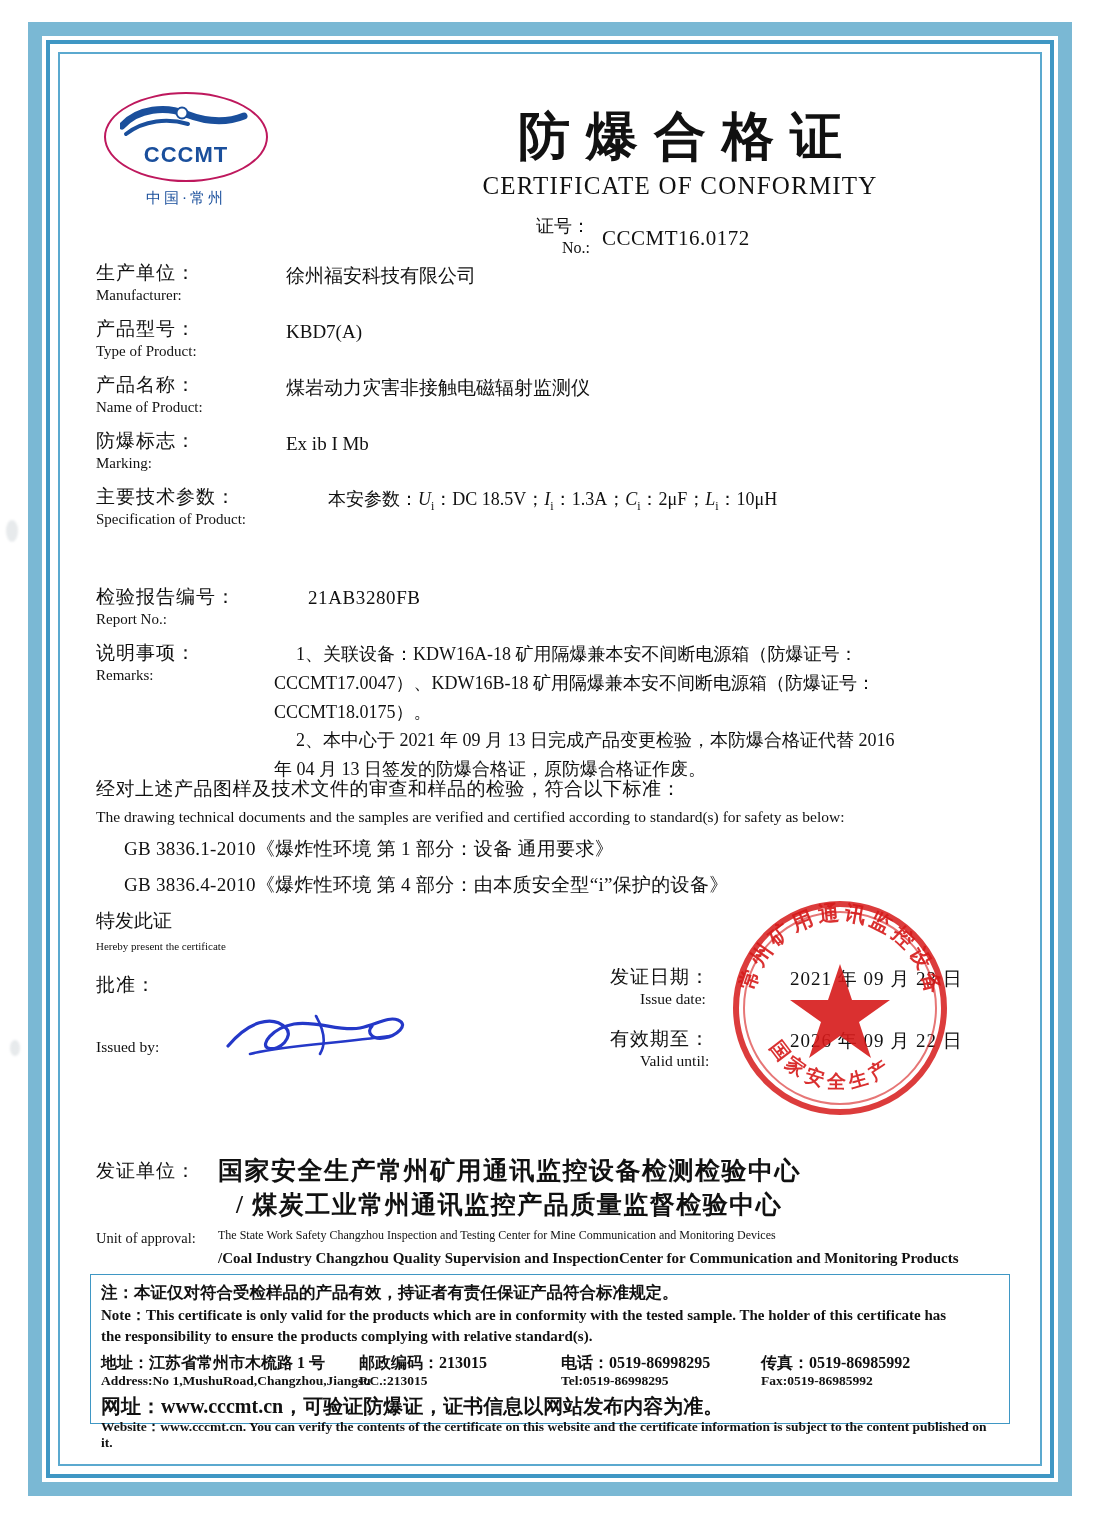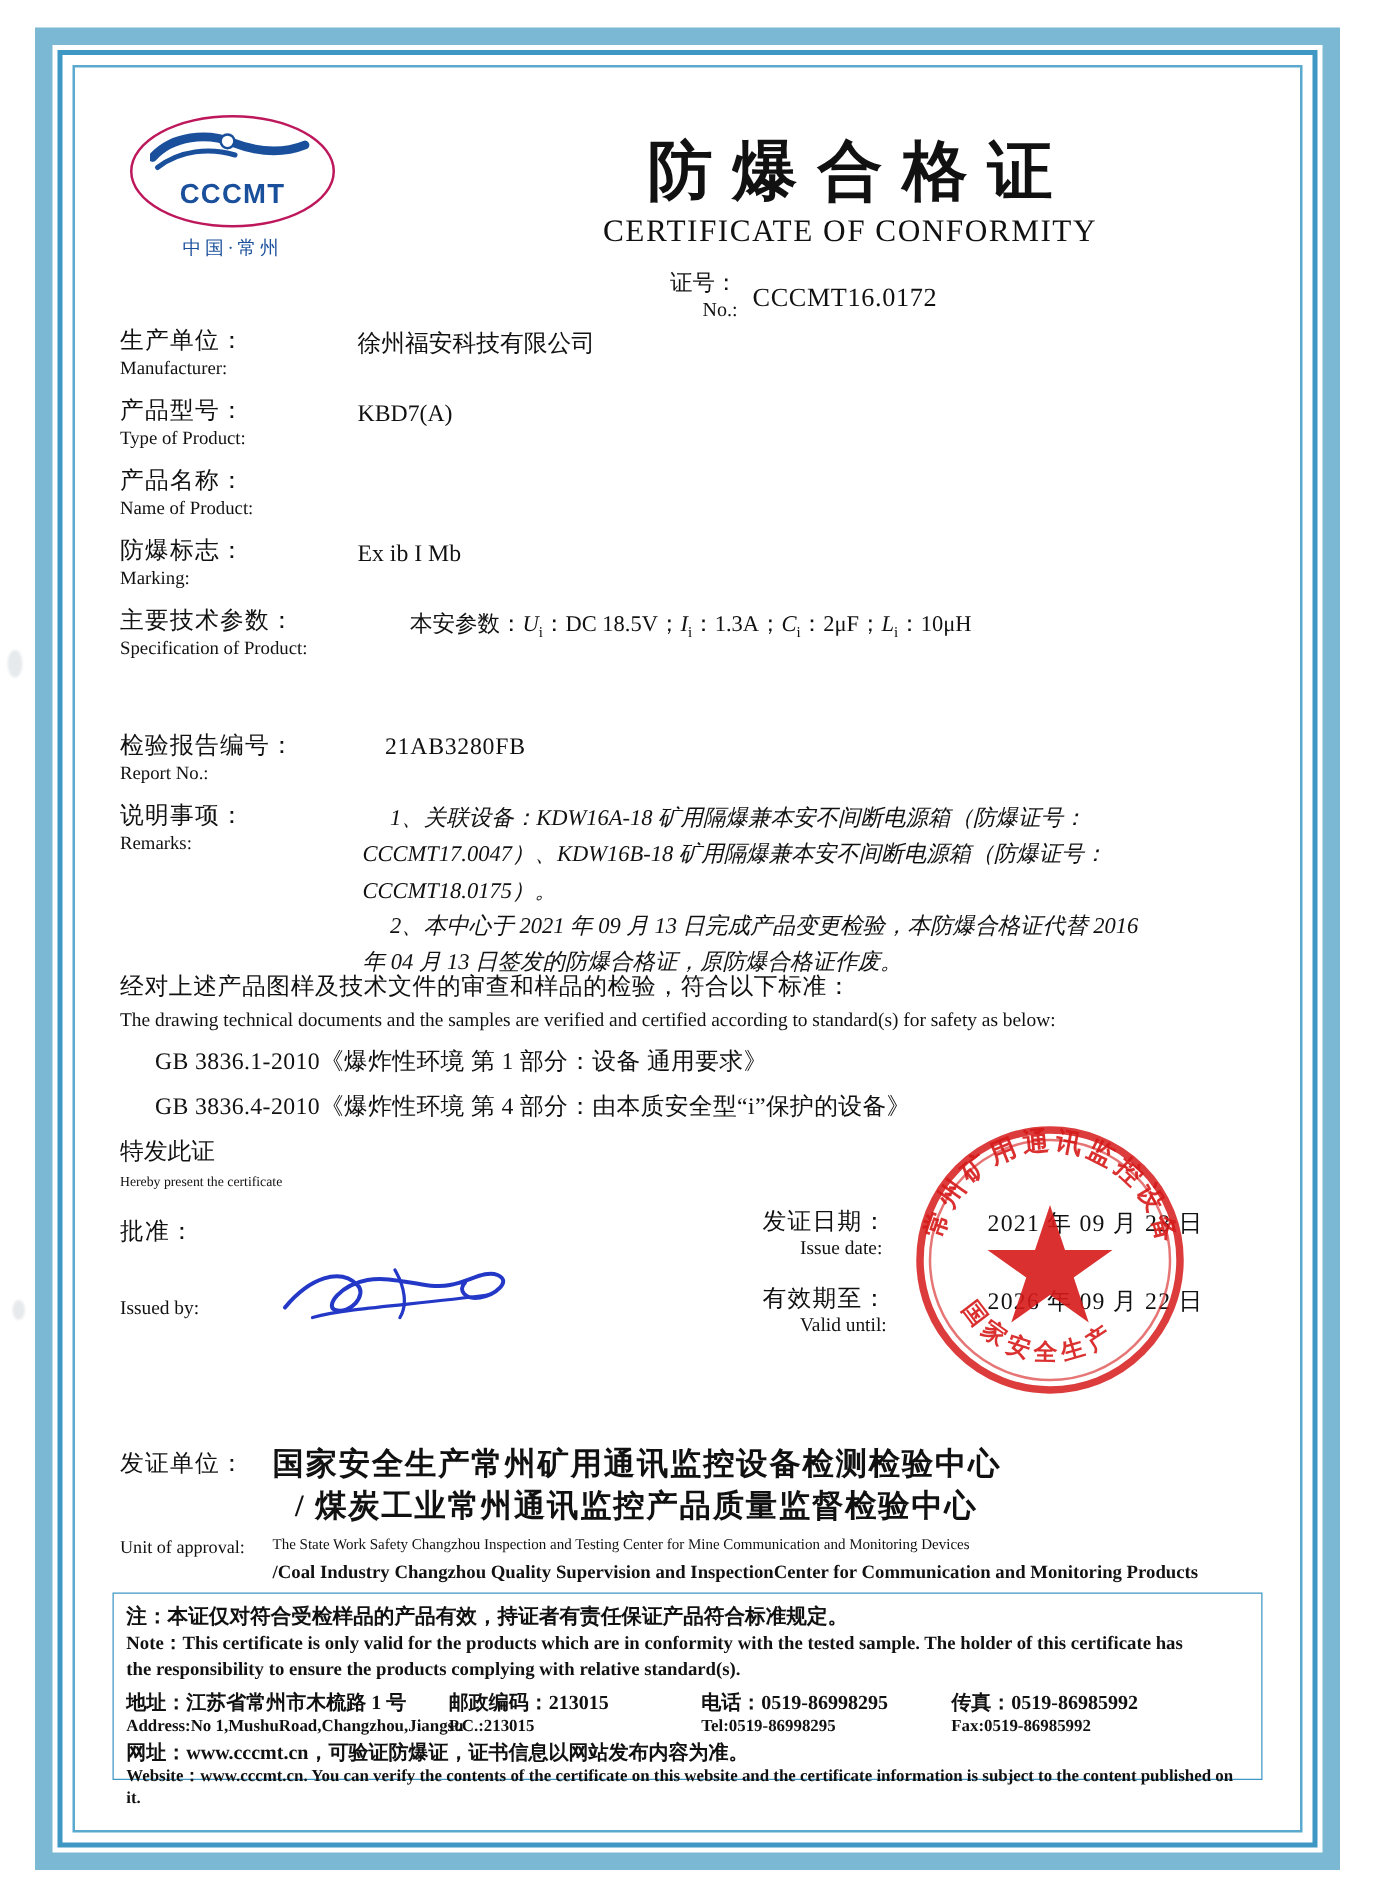--- a/index.html
+++ b/index.html
@@ -175,25 +175,24 @@
 
   .report-val {
     position: absolute;
     left: 212px; top: 3px;
     font-size: 19px;
     letter-spacing: 0.6px;
   }
 
   .remarks-val {
     position: absolute;
-    left: 216px; top: 0px;
+    left: 200px; top: 0px;
     width: 700px;
     font-size: 18px;
     line-height: 1.6;
-    font-style: italic;
   }
 
   
   .standards {
     position: absolute;
     left: 26px; top: 712px;
     width: 900px;
   }
   .std-cn {
     font-size: 19px;
@@ -326,21 +325,21 @@
     height: 38px;
   }
   .c1 { position: absolute; left: 0;   top: 0; }
   .c2 { position: absolute; left: 258px; top: 0; }
   .c3 { position: absolute; left: 460px; top: 0; }
   .c4 { position: absolute; left: 660px; top: 0; }
   .cn-s { font-size: 16px; display: block; line-height: 1.25; }
   .en-s { font-size: 13.5px; display: block; line-height: 1.2; }
 
   .web-line { position: relative; margin-top: 2px; }
-  .web-cn { font-size: 16px; line-height: 1.3; }
+  .web-cn { font-size: 20px; line-height: 1.3; }
   .web-en { font-size: 13.5px; line-height: 1.25; }
 
   
   .smudge {
     position: absolute;
     background: rgba(120,140,150,0.18);
     border-radius: 50%;
     filter: blur(1px);
   }
 </style>
@@ -395,20 +394,21 @@
           <span class="en">Type of Product:</span>
         </div>
         <div class="val">KBD7(A)</div>
       </div>
 
       <div class="row">
         <div class="lbl">
           <span class="cn">产品名称：</span>
           <span class="en">Name of Product:</span>
         </div>
+        <div class="val">煤岩动力灾害非接触电磁辐射监测仪</div>
       </div>
 
       <div class="row">
         <div class="lbl">
           <span class="cn">防爆标志：</span>
           <span class="en">Marking:</span>
         </div>
         <div class="val">Ex ib I Mb</div>
       </div>
 

